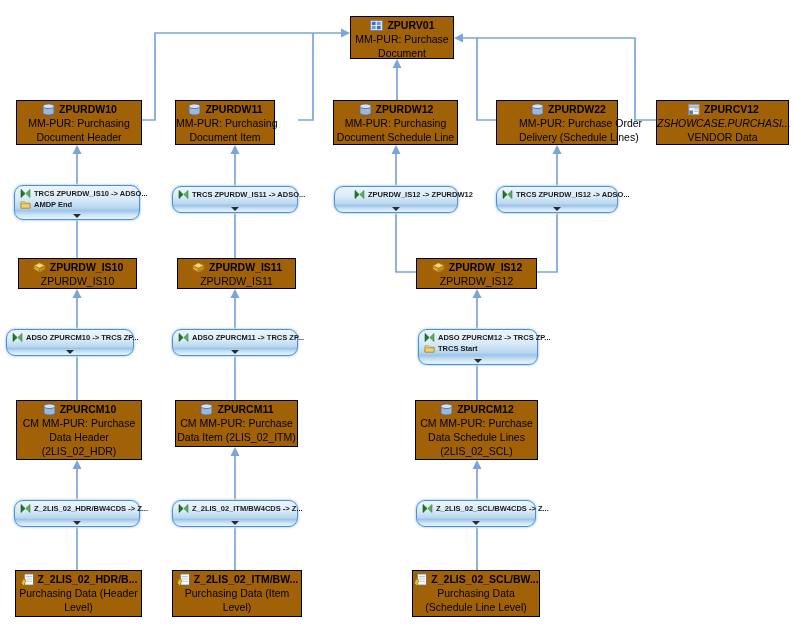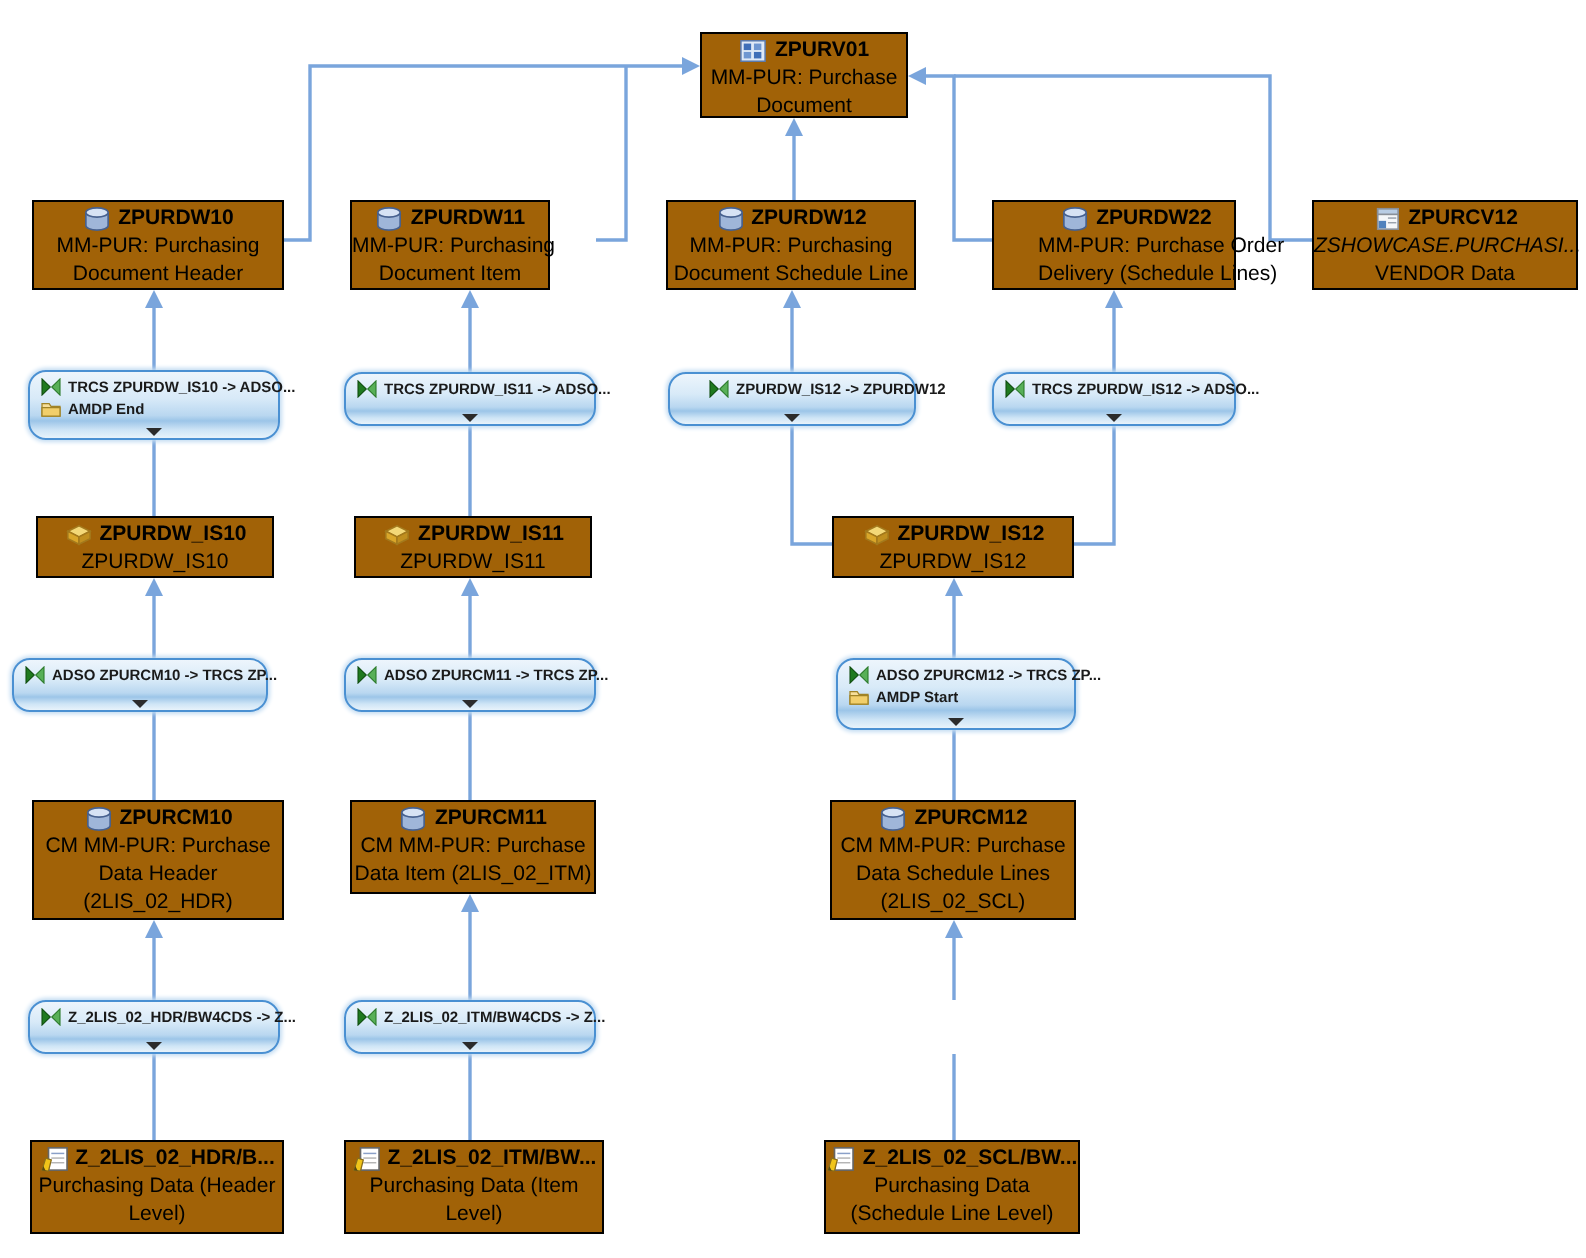--- a/index.html
+++ b/index.html
@@ -269,21 +269,21 @@
     <div class="trow">
         <svg class="icon10">
           <use href="#i-trcs"></use>
         </svg>
         <span>ADSO ZPURCM12 -&gt; TRCS ZP...</span>
       </div>
     <div class="trow">
         <svg class="icon10">
           <use href="#i-amdp"></use>
         </svg>
-        <span>AMDP Start</span>
+        <span>TRCS Start</span>
       </div>
     <div class="tarrow"></div>
   </div>
 
   <div class="node" style="left:16px;top:400px;width:126px;height:60px;">
     <div class="nt">
         <svg class="icon16">
           <use href="#i-adso"></use>
         </svg>
         <span>ZPURCM10</span>
@@ -325,20 +325,29 @@
   </div>
   <div class="trafo" style="left:172px;top:500px;width:126px;height:27px;">
     <div class="trow">
         <svg class="icon10">
           <use href="#i-trcs"></use>
         </svg>
         <span>Z_2LIS_02_ITM/BW4CDS -&gt; Z...</span>
       </div>
     <div class="tarrow"></div>
   </div>
+  <div class="trafo" style="left:416px;top:500px;width:120px;height:27px;">
+    <div class="trow">
+        <svg class="icon10">
+          <use href="#i-trcs"></use>
+        </svg>
+        <span>Z_2LIS_02_SCL/BW4CDS -&gt; Z...</span>
+      </div>
+    <div class="tarrow"></div>
+  </div>
 
   <div class="node" style="left:15px;top:570px;width:127px;height:47px;">
     <div class="nt">
         <svg class="icon16">
           <use href="#i-ds"></use>
         </svg>
         <span>Z_2LIS_02_HDR/B...</span>
       </div>
     <div class="nl">Purchasing Data (Header</div>
     <div class="nl">Level)</div>

